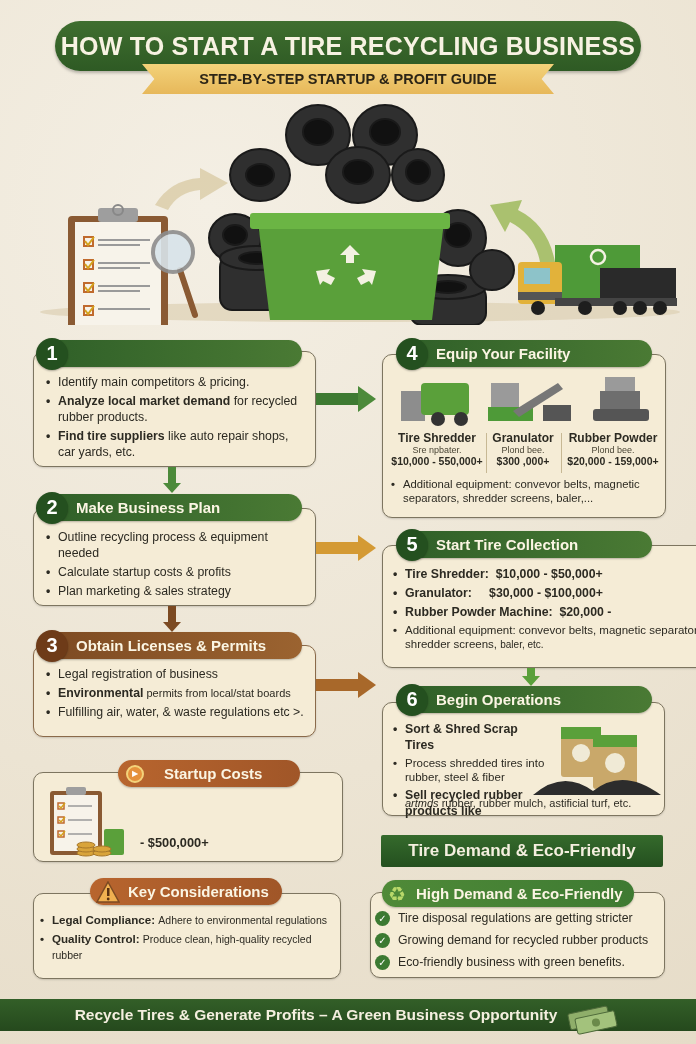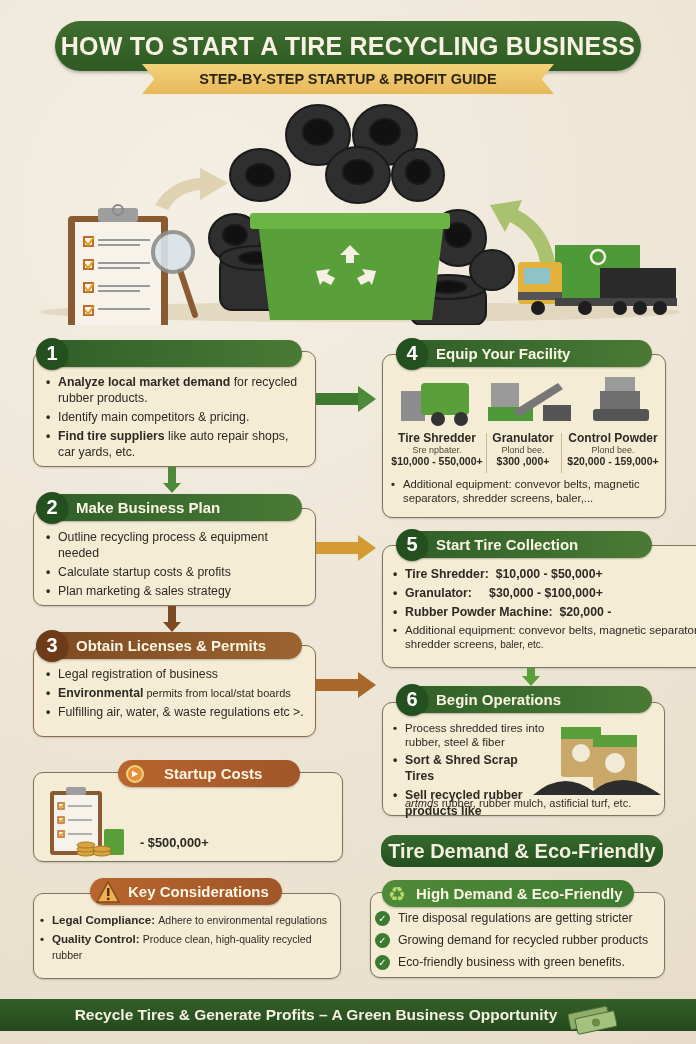--- a/index.html
+++ b/index.html
@@ -190,22 +190,22 @@
         <circle cx="585" cy="308" r="7"></circle>
       <circle cx="620" cy="308" r="7"></circle>
         <circle cx="640" cy="308" r="7"></circle>
         <circle cx="660" cy="308" r="7"></circle>
     </g>
   </g>
 </svg>
 
 <div class="abs card" style="left:33px; top:351px; width:283px; height:116px;">
   <ul class="bul" style="padding:22px 10px 0 10px;">
+    <li><span>Identify main competitors &amp; pricing.</span></li>
     <li><b>Analyze local market demand</b><span> for recycled rubber products.</span></li>
-    <li><span>Identify main competitors &amp; pricing.</span></li>
     <li><b>Find tire suppliers</b><span> like auto repair shops, car yards, etc.</span></li>
   </ul>
 </div>
 <div class="pill green" style="left:40px; top:340px; width:262px;">
   <span class="step-num g">1</span>
 </div>
 
 <div class="abs card" style="left:33px; top:508px; width:283px; height:98px;">
   <ul class="bul" style="padding:20px 10px 0 10px;">
     <li><span>Outline recycling process &amp; equipment needed</span></li>
@@ -257,21 +257,21 @@
       <div class="equip-price">$10,000 - 550,000+</div>
     </div>
     <div class="abs" style="left:103px; top:2px; width:1px; height:40px; background:#c7b894;"></div>
     <div class="equip-col" style="left:104px; width:72px;">
       <div class="equip-name">Granulator</div>
       <div class="equip-sub">Plond bee.</div>
       <div class="equip-price">$300 ,000+</div>
     </div>
     <div class="abs" style="left:178px; top:2px; width:1px; height:40px; background:#c7b894;"></div>
     <div class="equip-col" style="left:180px; width:100px;">
-      <div class="equip-name">Control Powder</div>
+      <div class="equip-name">Rubber Powder</div>
       <div class="equip-sub">Plond bee.</div>
       <div class="equip-price">$20,000 - 159,000+</div>
     </div>
   </div>
   <ul class="bul abs" style="left:6px; top:122px; width:272px; font-size:11.3px; line-height:14px;">
     <li>Additional equipment: convevor belts, magnetic separators, shredder screens, baler,...</li>
   </ul>
 </div>
 <div class="pill green" style="left:400px; top:340px; width:252px;">
   <span class="step-num g">4</span>
@@ -286,22 +286,22 @@
     <li style="font-size:11.5px; line-height:14px;"><span>Additional equipment: convevor belts, magnetic separators, shredder screens,</span> <span style="font-size:10px;">baler, etc.</span></li>
   </ul>
 </div>
 <div class="pill green" style="left:400px; top:531px; width:252px;">
   <span class="step-num g">5</span>
   <span>Start Tire Collection</span>
 </div>
 
 <div class="abs card" style="left:382px; top:702px; width:283px; height:114px;">
   <ul class="bul" style="padding:18px 8px 0 8px; width:170px;">
+    <li><b>Sort &amp; Shred Scrap Tires</b></li>
     <li style="font-size:11.5px; line-height:14px;"><span>Process shredded tires into rubber, steel &amp; fiber</span></li>
-    <li><b>Sort &amp; Shred Scrap Tires</b></li>
     <li><b>Sell recycled rubber products like</b></li>
   </ul>
   <div class="abs" style="left:22px; top:94px; font-size:11px;"><i>artmds</i><span> rubber, rubber mulch, astificial turf, etc.</span></div>
   <svg class="abs" style="left:150px; top:18px;" width="130" height="78" viewBox="0 0 130 78">
     <rect x="28" y="6" width="40" height="50" rx="3" fill="#c9a86a"></rect>
     <rect x="28" y="6" width="40" height="12" fill="#5aa03a"></rect>
     <circle cx="48" cy="32" r="9" fill="#f0ead6"></circle>
     <rect x="60" y="14" width="44" height="54" rx="3" fill="#c9a86a"></rect>
     <rect x="60" y="14" width="44" height="12" fill="#5aa03a"></rect>
     <circle cx="82" cy="42" r="10" fill="#f0ead6"></circle>
@@ -380,21 +380,21 @@
 </div>
 <div class="pill orange" style="left:90px; top:878px; width:192px; padding-left:6px;">
   <svg width="24" height="22" viewBox="0 0 24 22" style="margin-right:8px;">
     <path d="M12 1 L23 21 L1 21 Z" fill="#f0b050" stroke="#7c4a22" stroke-width="1.5"></path>
     <rect x="11" y="7" width="2.5" height="8" fill="#5a3010"></rect>
       <circle cx="12.2" cy="18" r="1.4" fill="#5a3010"></circle>
   </svg>
   <span>Key Considerations</span>
 </div>
 
-<div class="abs" style="left:381px; top:835px; width:282px; height:32px; border-radius:14px; background:linear-gradient(#356a2c,#24501f); color:#f4efdf; font-weight:bold; font-size:20px; display:flex; align-items:center; justify-content:center;">Tire Demand &amp; Eco-Friendly</div>
+<div class="abs" style="left:381px; top:835px; width:282px; height:32px; border-radius:2px; background:linear-gradient(#356a2c,#24501f); color:#f4efdf; font-weight:bold; font-size:17px; display:flex; align-items:center; justify-content:center;">Tire Demand &amp; Eco-Friendly</div>
 
 <div class="abs card" style="left:370px; top:892px; width:295px; height:86px;">
   <div style="padding:14px 0 0 4px;">
     <div class="chk-row">
         <span class="check">✓</span>
         <span>Tire disposal regulations are getting stricter</span>
       </div>
     <div class="chk-row">
         <span class="check">✓</span>
         <span>Growing demand for recycled rubber products</span>

